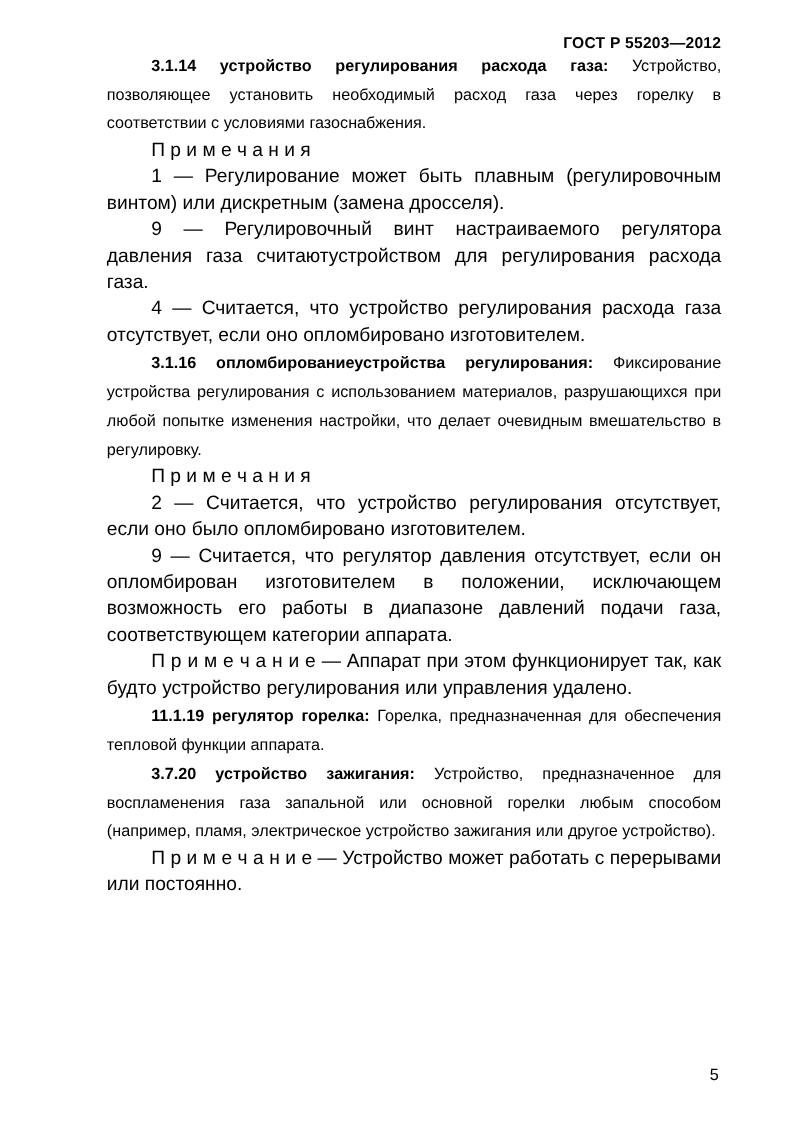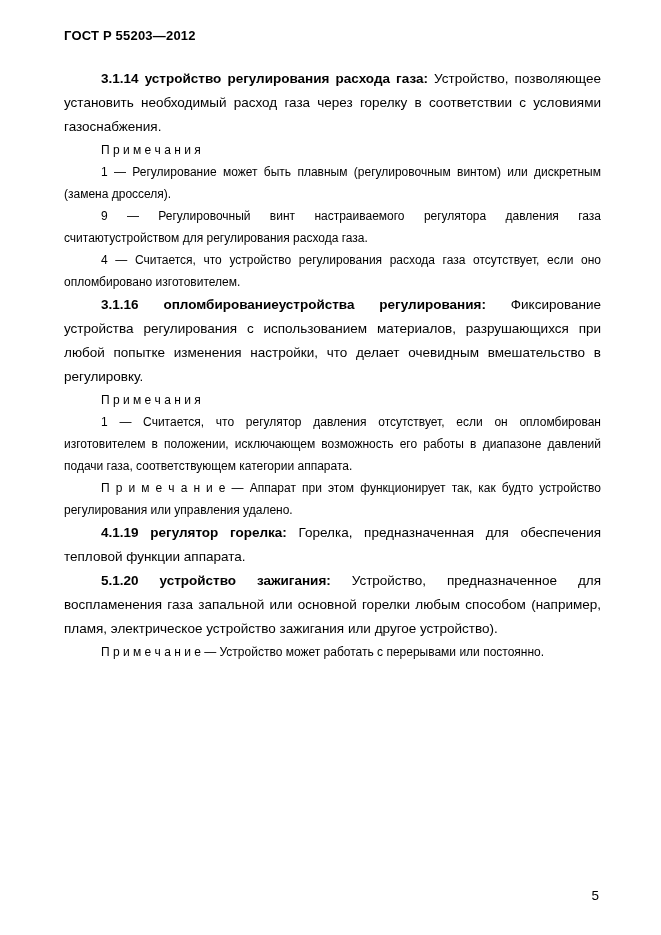--- a/index.html
+++ b/index.html
@@ -12,38 +12,38 @@
     color: #000000;
     overflow: hidden;
   }
   .page {
     position: absolute;
     inset: 0;
     padding: 28px 60px 0 64px;
     background: #ffffff;
   }
   .page-header {
-    text-align: left;
+    text-align: right;
     font-weight: bold;
     font-size: 13px;
-    margin-bottom: 24px;
     letter-spacing: 0.2px;
   }
   .doc-body { width: 537px; }
   .para {
     text-align: justify;
     text-indent: 37px;
+    margin-left: 25px;
   }
   .term-para {
     font-size: 13.5px;
     line-height: 24px;
   }
   .term-para b { font-weight: bold; }
   .note {
-    font-size: 12px;
+    font-size: 16px;
     line-height: 22px;
   }
   .page-number {
     position: absolute;
     right: 62px;
     bottom: 32px;
     font-size: 13.5px;
   }
 </style>
 </head>
@@ -61,29 +61,30 @@
 
     <p class="para note">П р и м е ч а н и я</p>
     <p class="para note">1 — Регулирование может быть плавным (регулировочным винтом) или дискретным (замена дросселя).</p>
     <p class="para note">9 — Регулировочный винт настраиваемого регулятора давления газа считаютустройством для регулирования расхода газа.</p>
     <p class="para note">4 — Считается, что устройство регулирования расхода газа отсутствует, если оно опломбировано изготовителем.</p>
 
 
     <p class="para term-para"><b>3.1.16</b> <b>опломбированиеустройства регулирования:</b> <span>Фиксирование устройства регулирования с использованием материалов, разрушающихся при любой попытке изменения настройки, что делает очевидным вмешательство в регулировку.</span></p>
 
     <p class="para note">П р и м е ч а н и я</p>
-    <p class="para note">1 — Считается, что регулятор давления отсутствует, если он опломбирован изготовителем в положении, исключающем возможность его работы в диапазоне давлений подачи газа, соответствующем категории аппарата.</p>
+    <p class="para note">2 — Считается, что устройство регулирования отсутствует, если оно было опломбировано изготовителем.</p>
+    <p class="para note">9 — Считается, что регулятор давления отсутствует, если он опломбирован изготовителем в положении, исключающем возможность его работы в диапазоне давлений подачи газа, соответствующем категории аппарата.</p>
 
 
     <p class="para note">П р и м е ч а н и е — Аппарат при этом функционирует так, как будто устройство регулирования или управления удалено.</p>
 
 
-    <p class="para term-para"><b>4.1.19</b> <b>регулятор горелка:</b> <span>Горелка, предназначенная для обеспечения тепловой функции аппарата.</span></p>
+    <p class="para term-para"><b>11.1.19</b> <b>регулятор горелка:</b> <span>Горелка, предназначенная для обеспечения тепловой функции аппарата.</span></p>
 
-    <p class="para term-para"><b>5.1.20</b> <b>устройство зажигания:</b> <span>Устройство, предназначенное для воспламенения газа запальной или основной горелки любым способом (например, пламя, электрическое устройство зажигания или другое устройство).</span></p>
+    <p class="para term-para"><b>3.7.20</b> <b>устройство зажигания:</b> <span>Устройство, предназначенное для воспламенения газа запальной или основной горелки любым способом (например, пламя, электрическое устройство зажигания или другое устройство).</span></p>
 
     <p class="para note">П р и м е ч а н и е — Устройство может работать с перерывами или постоянно.</p>
 
   </div>
 
   <div class="page-number">5</div>
 
 </div>
 
 </body></html>

